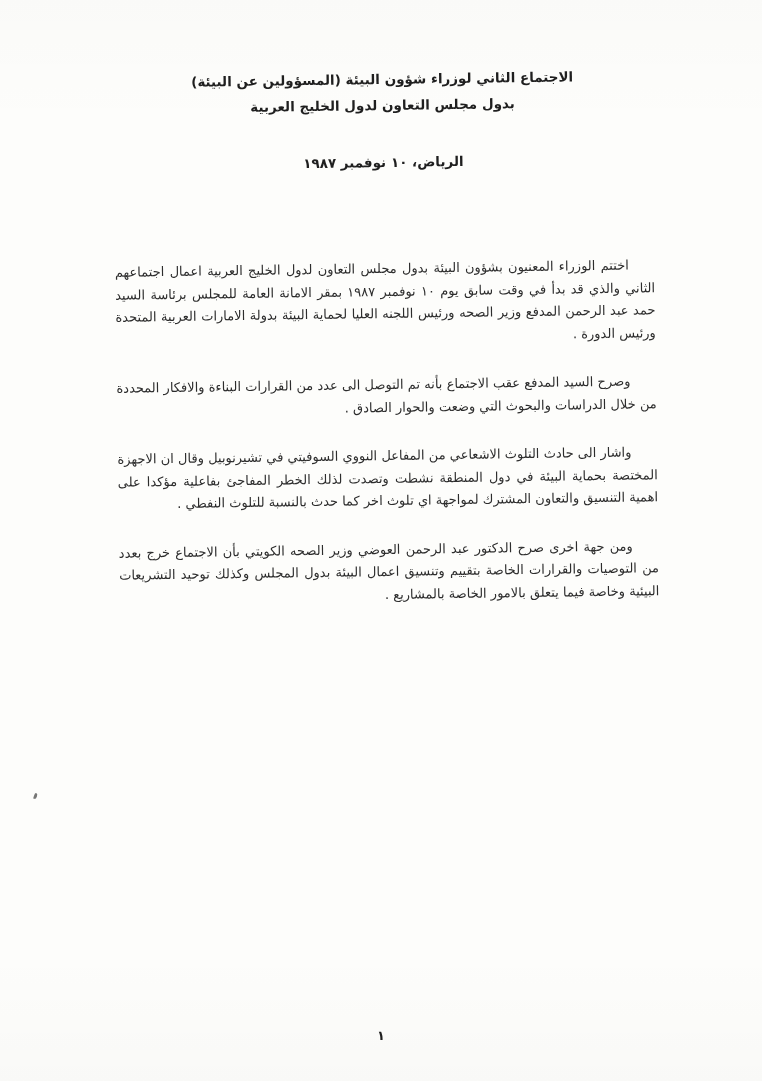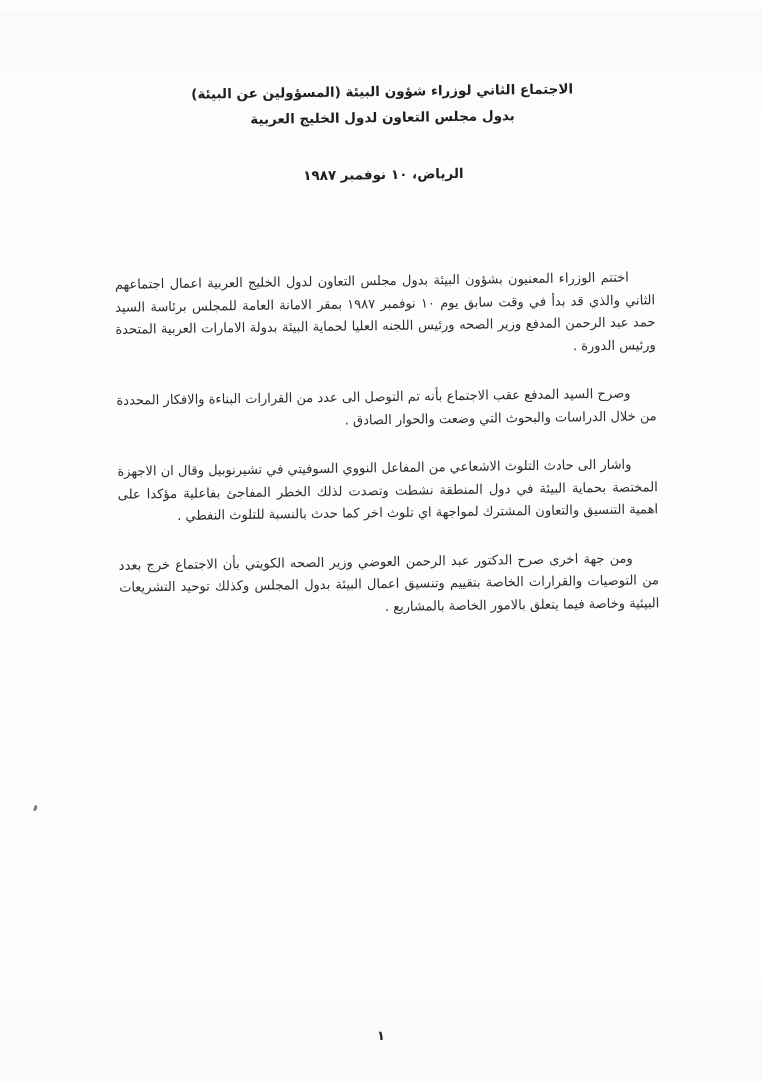--- a/index.html
+++ b/index.html
@@ -11,21 +11,20 @@
   body {
     background: #fdfdfb;
     font-family: "DejaVu Sans", sans-serif;
     color: #2a2a2a;
     position: relative;
   }
   .page {
     position: absolute;
     inset: 0;
     direction: rtl;
-    margin-top: 12px;
   }
   
   .page::before {
     content: "";
     position: absolute;
     inset: 0;
     background: linear-gradient(180deg, rgba(0,0,0,0.012) 0%, rgba(0,0,0,0) 12%, rgba(0,0,0,0) 88%, rgba(0,0,0,0.015) 100%);
     pointer-events: none;
   }
   .content {

